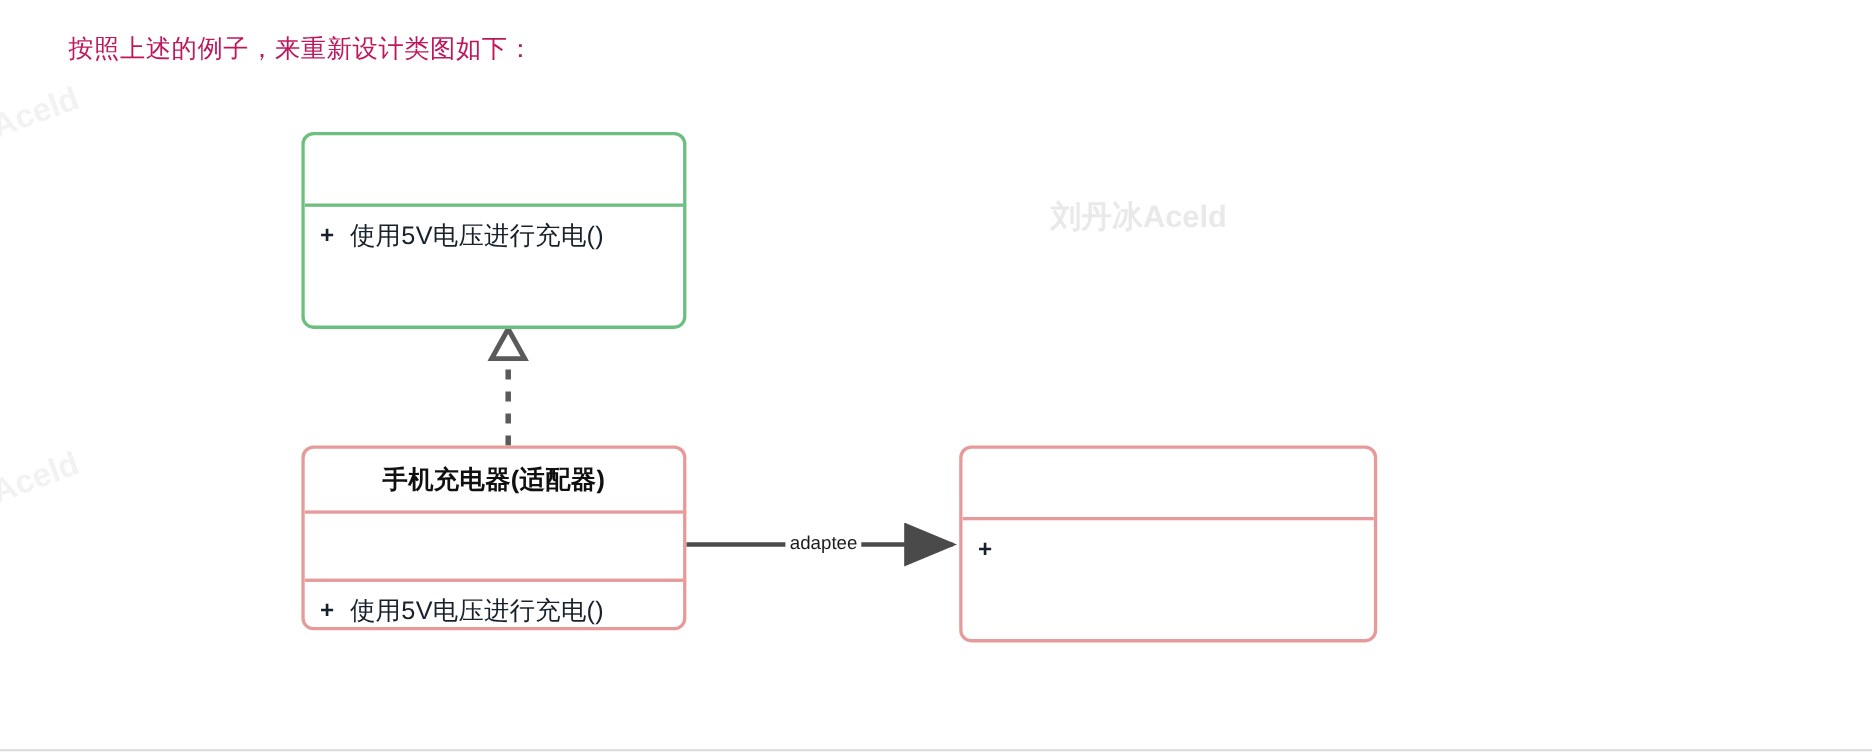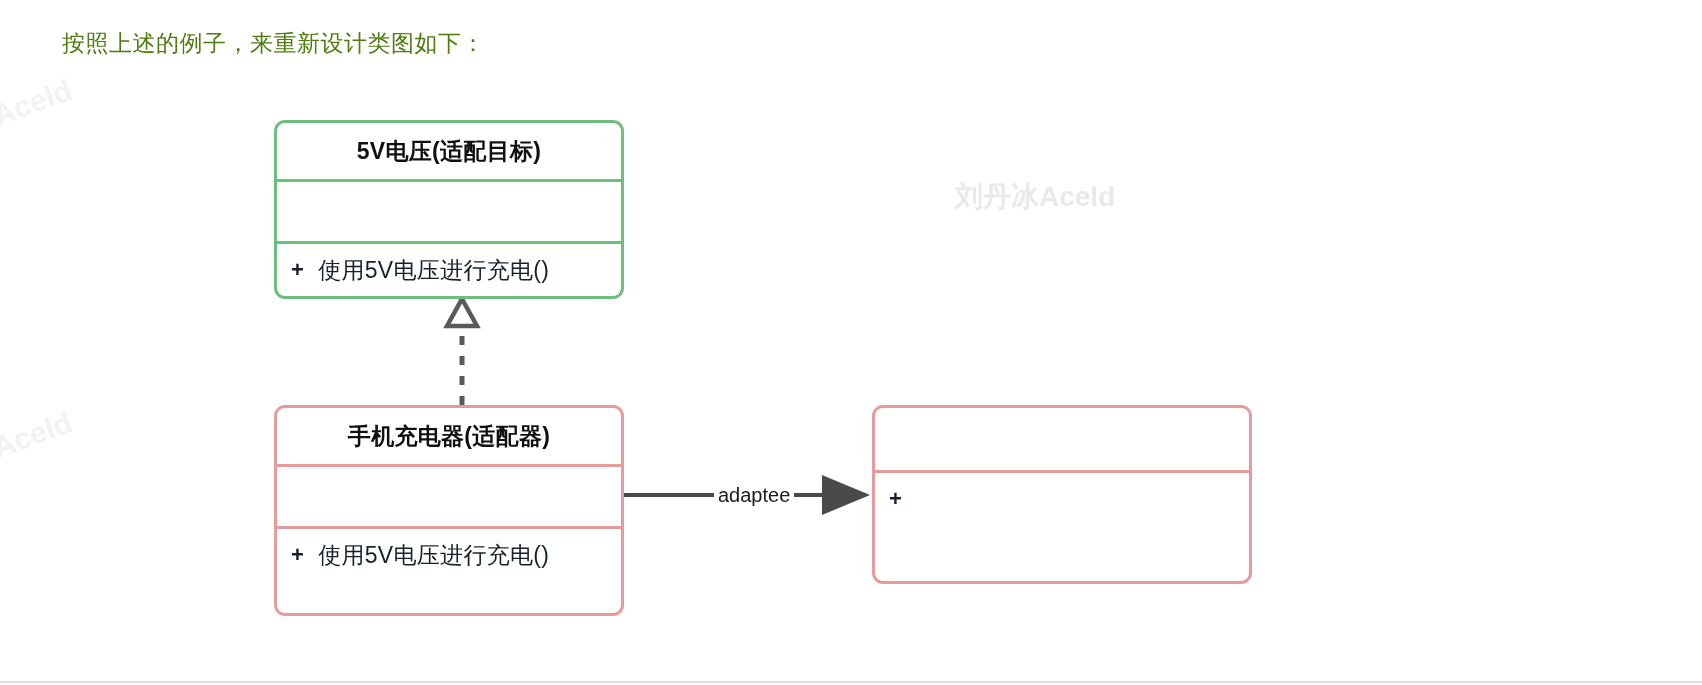--- a/index.html
+++ b/index.html
@@ -17,23 +17,22 @@
   }
 
   
   #page-heading {
     position: absolute;
     left: 62px;
     top: 26px;
     font-size: 23px;
     line-height: 36px;
     letter-spacing: 0.5px;
-    color: #4d7c0f;
-    white-space: nowrap;
-    font-family: Liberation Serif, serif;
+    color: #be185d;
+    white-space: nowrap;
   }
 
   
   .wm-side {
     position: absolute;
     font-size: 30px;
     font-weight: bold;
     color: #f2f2f2;
     transform: rotate(-20deg);
     transform-origin: left center;
@@ -118,21 +117,21 @@
   #class-target {
     left: 274px; top: 120px;
     width: 350px; height: 179px;
   }
   #class-target .title-row  { height: 56px; }
   #class-target .attr-row   { height: 62px; }
   #class-target .method-row { height: 55px; }
 
   #class-adapter {
     left: 274px; top: 405px;
-    width: 350px; height: 211px;
+    width: 350px; height: 168px;
   }
   #class-adapter .title-row  { height: 56px; }
   #class-adapter .attr-row   { height: 62px; }
   #class-adapter .method-row { height: 55px; }
 
   #class-adaptee {
     left: 872px; top: 405px;
     width: 380px; height: 179px;
   }
   #class-adaptee .title-row  { height: 56px; }
@@ -143,21 +142,21 @@
   #connectors {
     position: absolute;
     left: 0; top: 0;
     width: 1702px; height: 685px;
     pointer-events: none;
   }
   #edge-label-adaptee {
     position: absolute;
     left: 714px;
     top: 484px;
-    font-size: 20px;
+    font-size: 17px;
     color: #1b1b1b;
     background: #ffffff;
     padding: 0 4px;
     white-space: nowrap;
   }
 
   
   #bottom-divider {
     position: absolute;
     left: 0;
@@ -193,21 +192,20 @@
     </g>
 
     <g>
       <line x1="624" y1="495" x2="866" y2="495" stroke="#4a4a4a" stroke-width="4" marker-end="url(#filled-arrow)"></line>
     </g>
   </svg>
 
   <div id="edge-label-adaptee">adaptee</div>
 
   <div class="uml-class green" id="class-target">
-    <div class="row title-row">5V电压(适配目标)</div>
     <div class="row attr-row"></div>
     <div class="row method-row">
       <span class="visibility">+</span>
       <span>使用5V电压进行充电()</span>
     </div>
   </div>
 
   <div class="uml-class pink" id="class-adapter">
     <div class="row title-row">手机充电器(适配器)</div>
     <div class="row attr-row"></div>

